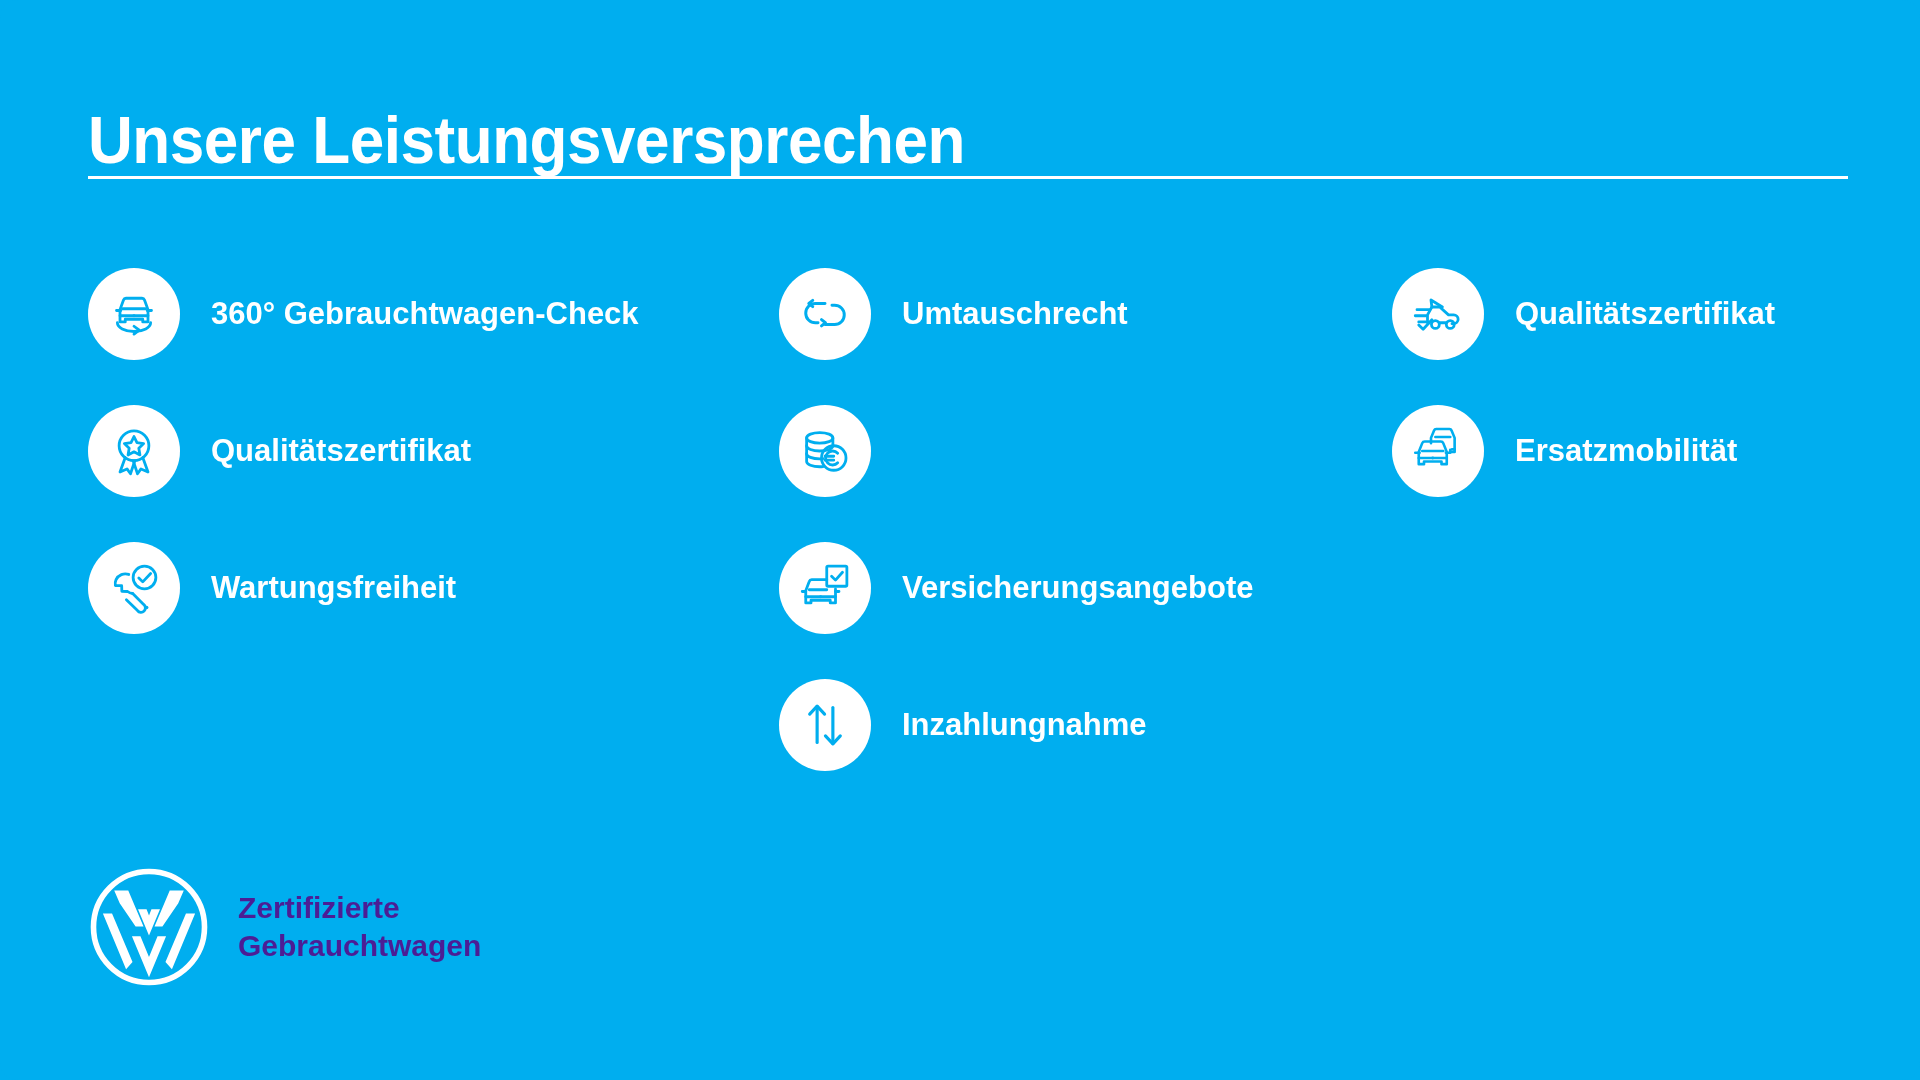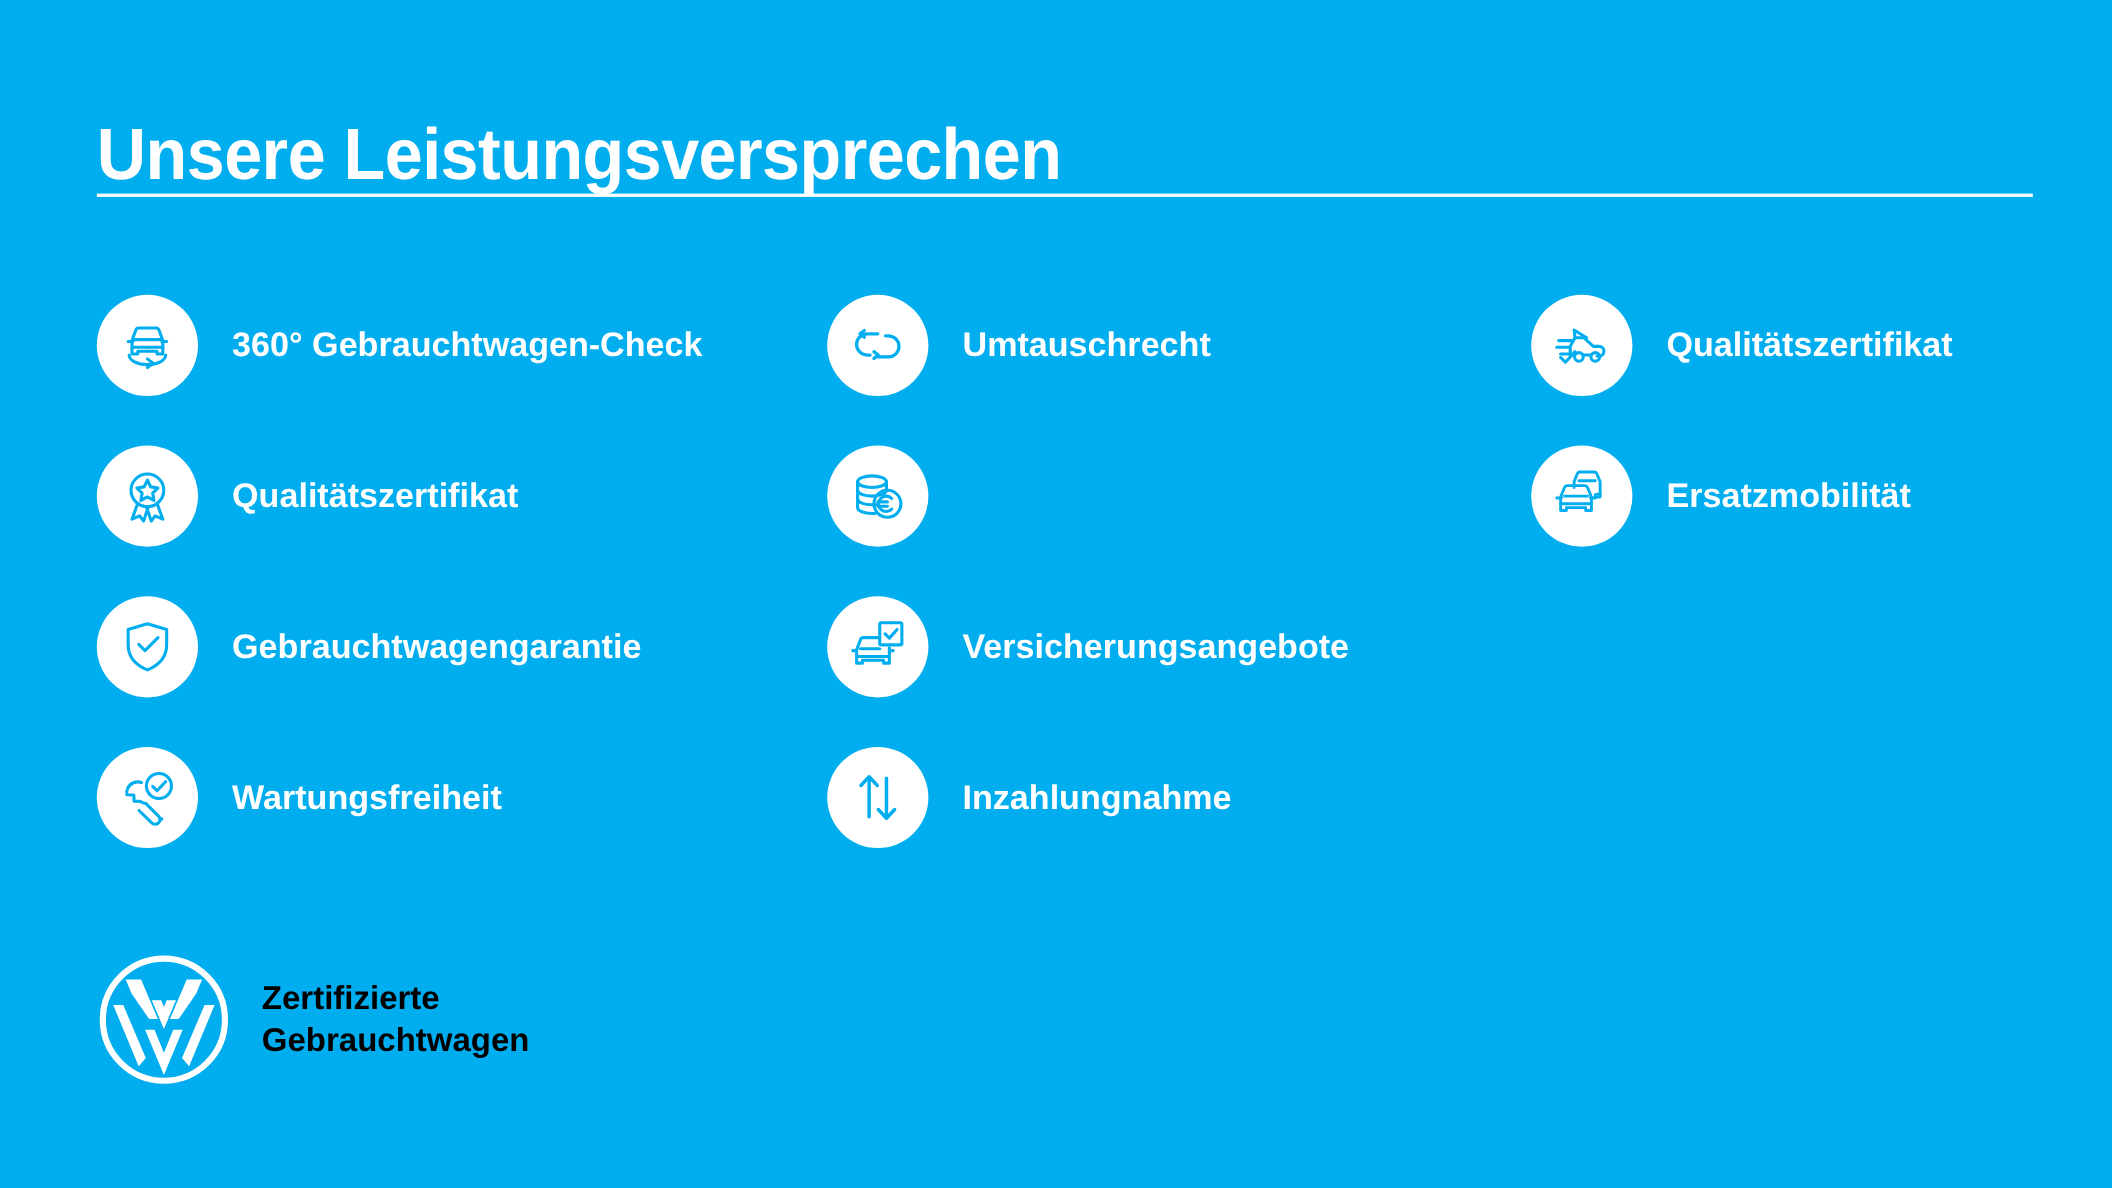--- a/index.html
+++ b/index.html
@@ -51,21 +51,21 @@
     left: 0;
     top: 0;
     width: 1920px;
     height: 1080px;
   }
   .promise-col {
     position: absolute;
     top: 268px;
   }
   .col-1 { left: 88px;   width: 660px; }
-  .col-2 { left: 752px;  width: 620px; }
+  .col-2 { left: 779px;  width: 620px; }
   .col-3 { left: 1392px; width: 520px; }
 
   .promise-item {
     position: relative;
     height: 137px;
     display: flex;
     align-items: flex-start;
   }
   .icon-circle {
     flex: 0 0 auto;
@@ -104,21 +104,21 @@
     flex: 0 0 auto;
     width: 122px;
     height: 122px;
   }
   .vw-logo svg { display: block; width: 122px; height: 122px; }
   .brand-text {
     margin-left: 28px;
     font-size: 30px;
     line-height: 38px;
     font-weight: 700;
-    color: #000000;
+    color: #4c1d95;
   }
   .brand-text span { display: block; white-space: nowrap; }
 </style>
 </head>
 <body>
 
 <div class="page">
 
   <h1 class="page-title">Unsere Leistungsversprechen</h1>
   <div class="title-rule"></div>
@@ -147,29 +147,20 @@
           <svg viewBox="0 0 64 64" fill="none" stroke="#00aeef" stroke-width="3.2" stroke-linecap="round" stroke-linejoin="round">
             <circle cx="32" cy="26" r="17"></circle>
             <path d="M32 15.5l3.4 6.9 7.6 1.1-5.5 5.4 1.3 7.6-6.8-3.6-6.8 3.6 1.3-7.6-5.5-5.4 7.6-1.1z"></path>
             <path d="M22 39.5L16 56l8-3.5 4 5.5 5-15"></path>
             <path d="M42 39.5L48 56l-8-3.5-4 5.5-5-15"></path>
           </svg>
         </div>
         <div class="promise-label">Qualitätszertifikat</div>
       </div>
 
-      <div class="promise-item">
-        <div class="icon-circle">
-          <svg viewBox="0 0 64 64" fill="none" stroke="#00aeef" stroke-width="3.2" stroke-linecap="round" stroke-linejoin="round">
-            <path d="M32 8l20 6v16c0 13-9.5 21.5-20 26C21.5 51.5 12 43 12 30V14z"></path>
-            <path d="M23 29.5l6.5 6.5L43 22.5"></path>
-          </svg>
-        </div>
-        <div class="promise-label">Gebrauchtwagengarantie</div>
-      </div>
 
       <div class="promise-item">
         <div class="icon-circle">
           <svg viewBox="0 0 64 64" fill="none" stroke="#00aeef" stroke-width="3.2" stroke-linecap="round" stroke-linejoin="round">
             <circle cx="44" cy="20" r="13"></circle>
             <path d="M37.5 20.5l4.5 4.5 9-9.5"></path>
             <path d="M26 16.5c-5.5-2-12 .5-14.5 6-1 2.2-1.2 4.5-.8 6.7l7.2.2.2 6.4 6.6.2c1.6 1.3 3.6 2.1 5.7 2.3"></path>
             <path d="M30.5 38.3l12.5 12.5a5 5 0 1 1-7 7L23.3 45.5"></path>
             <circle cx="46.5" cy="54.3" r="2" fill="#00aeef" stroke="none"></circle>
           </svg>

